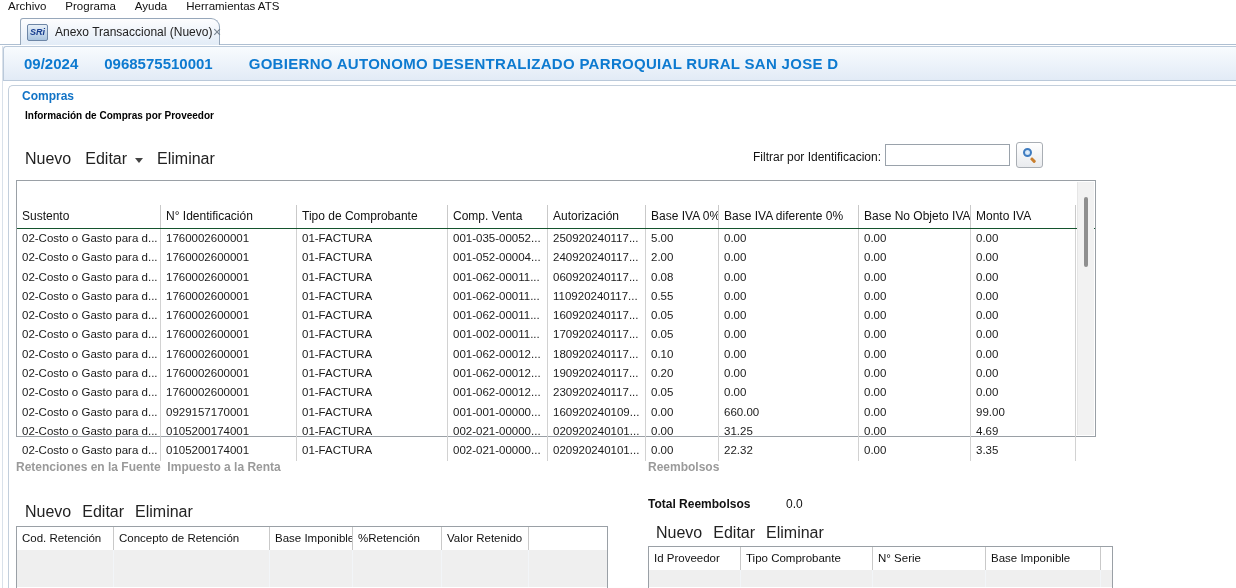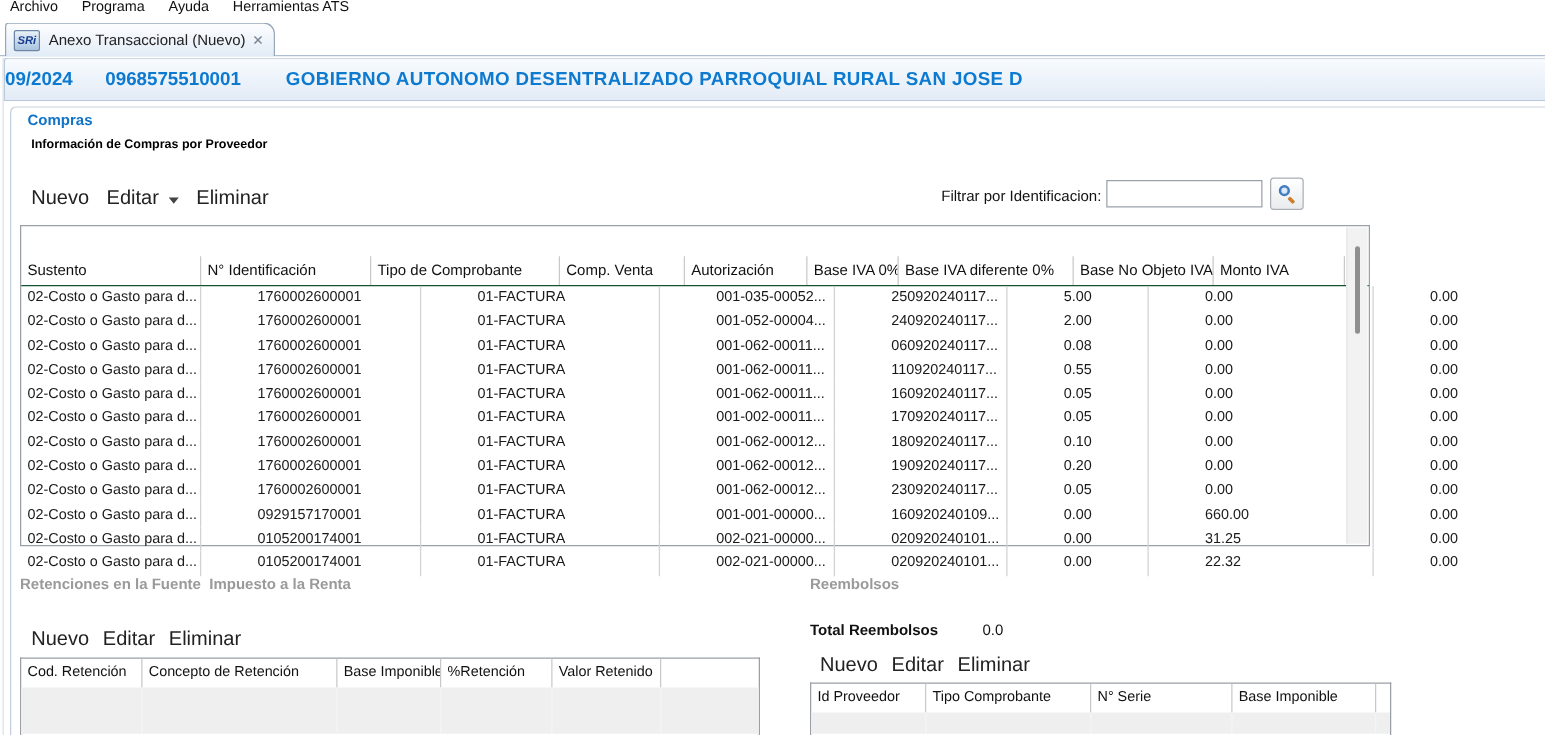--- a/index.html
+++ b/index.html
@@ -6,37 +6,37 @@
   html,body { background:#ffffff; }
   body { font-family:"Liberation Sans","DejaVu Sans",sans-serif; color:#1a1a1a; }
   #app { position:relative; width:1236px; height:588px; background:#ffffff; overflow:hidden; }
 
   
   .menubar { position:absolute; top:0; left:0; right:0; height:15px; background:#ffffff; display:flex; align-items:flex-start; padding-left:8px; }
   .menu-item { font-size:11.5px; color:#111; margin-right:19px; cursor:default; white-space:nowrap; }
 
   
   .tabbar-line { position:absolute; top:44px; left:0; right:0; height:1px; background:#aebfd2; }
-  .tab { position:absolute; top:18px; left:4px; width:216px; height:27px;
+  .tab { position:absolute; top:18px; left:20px; width:200px; height:27px;
          background:linear-gradient(#fdfdfe,#e2ecf7);
          border:1px solid #96a7ba; border-bottom:none; border-radius:3px 9px 0 0;
          display:flex; align-items:center; padding-left:6px; z-index:3; }
   .sri-logo { width:21px; height:17px; background:linear-gradient(#e8f0f8,#a9c4e0);
               border:1px solid #6d86a6; border-radius:2px; display:flex; align-items:center; justify-content:center;
               font-style:italic; font-weight:bold; font-size:9px; color:#163d8f; flex:0 0 auto; }
   .tab-label { font-size:12px; color:#222; margin-left:7px; white-space:nowrap; flex:1 1 auto; }
   .tab-close { font-size:11px; color:#76828e; margin-right:8px; flex:0 0 auto; cursor:default; }
 
   
   .hdrbar { position:absolute; top:46px; left:3px; right:0; height:35px;
             background:linear-gradient(#f8fbfe,#e2ebf6);
             border:1px solid #bac9da; border-right:none; border-radius:3px 0 0 0;
             display:flex; align-items:center; }
   .hdrbar .h-item { font-weight:bold; font-size:15px; color:#0d7ad0; white-space:nowrap; }
-  .h-period { margin-left:0;text-align:right; }
+  .h-period { margin-left:20px;text-align:right; }
   .h-ruc    { margin-left:26px; }
   .h-entity { margin-left:36px; letter-spacing:0.3px; }
 
   
   .outer-left-line { position:absolute; left:2px; top:46px; bottom:0; width:0; border-left:1px solid #d9e1ea; }
   .panel { position:absolute; left:8px; top:85px; right:0; bottom:0;
            border-top:1px solid #c3cfdc; border-left:1px solid #c3cfdc; border-radius:5px 0 0 0; }
   .compras-label { position:absolute; left:22px; top:89px; font-size:12px; font-weight:bold; color:#1173c6; }
   .section-title { position:absolute; left:25px; top:110px; font-size:10px; font-weight:bold; color:#000; }
 
@@ -66,21 +66,21 @@
   .thead, .trow { display:grid; }
   .th { font-size:12px; color:#111; padding-left:5px; border-right:1px solid #c9c9c9; white-space:nowrap; overflow:hidden; }
   .td { font-size:11.5px; color:#1a1a1a; padding-left:5px; border-right:1px solid #d2d2d2; white-space:nowrap; overflow:hidden; }
   .th:last-child { border-right:1px solid #c9c9c9; }
 
   
   #purch-tbl { left:16px; top:180px; width:1080px; height:257px; }
   #purch-tbl .thead, #purch-tbl .trow { grid-template-columns:144px 136px 151px 100px 98px 73px 140px 112px 105px; }
   #purch-tbl .thead { height:24px; border-bottom:1px solid #14532d;margin-top:24px; }
   #purch-tbl .th { line-height:23px; }
-  #purch-tbl .trow { height:19.3px;gap:40px; }
+  #purch-tbl .trow { height:19.3px; }
   #purch-tbl .td { line-height:19.3px; }
   .vscroll { position:absolute; top:1px; right:1px; bottom:1px; width:17px; background:#f2f2f2; border-left:1px solid #e6e6e6; }
   .vthumb { position:absolute; left:6px; top:15px; width:4px; height:70px; background:#8f8f8f; border-radius:2px; }
 
   
   .sub-heading { position:absolute; font-size:12px; font-weight:bold; color:#9a9a9a; white-space:pre; }
   #ret-heading { left:16px; top:460px; }
   .ret-toolbar { position:absolute; left:25px; top:503px; display:flex; }
   .ret-toolbar .tb-item, .rem-toolbar .tb-item { margin-right:11px; }
   #ret-tbl { left:16px; top:526px; width:592px; height:62px; border-bottom:none; }

